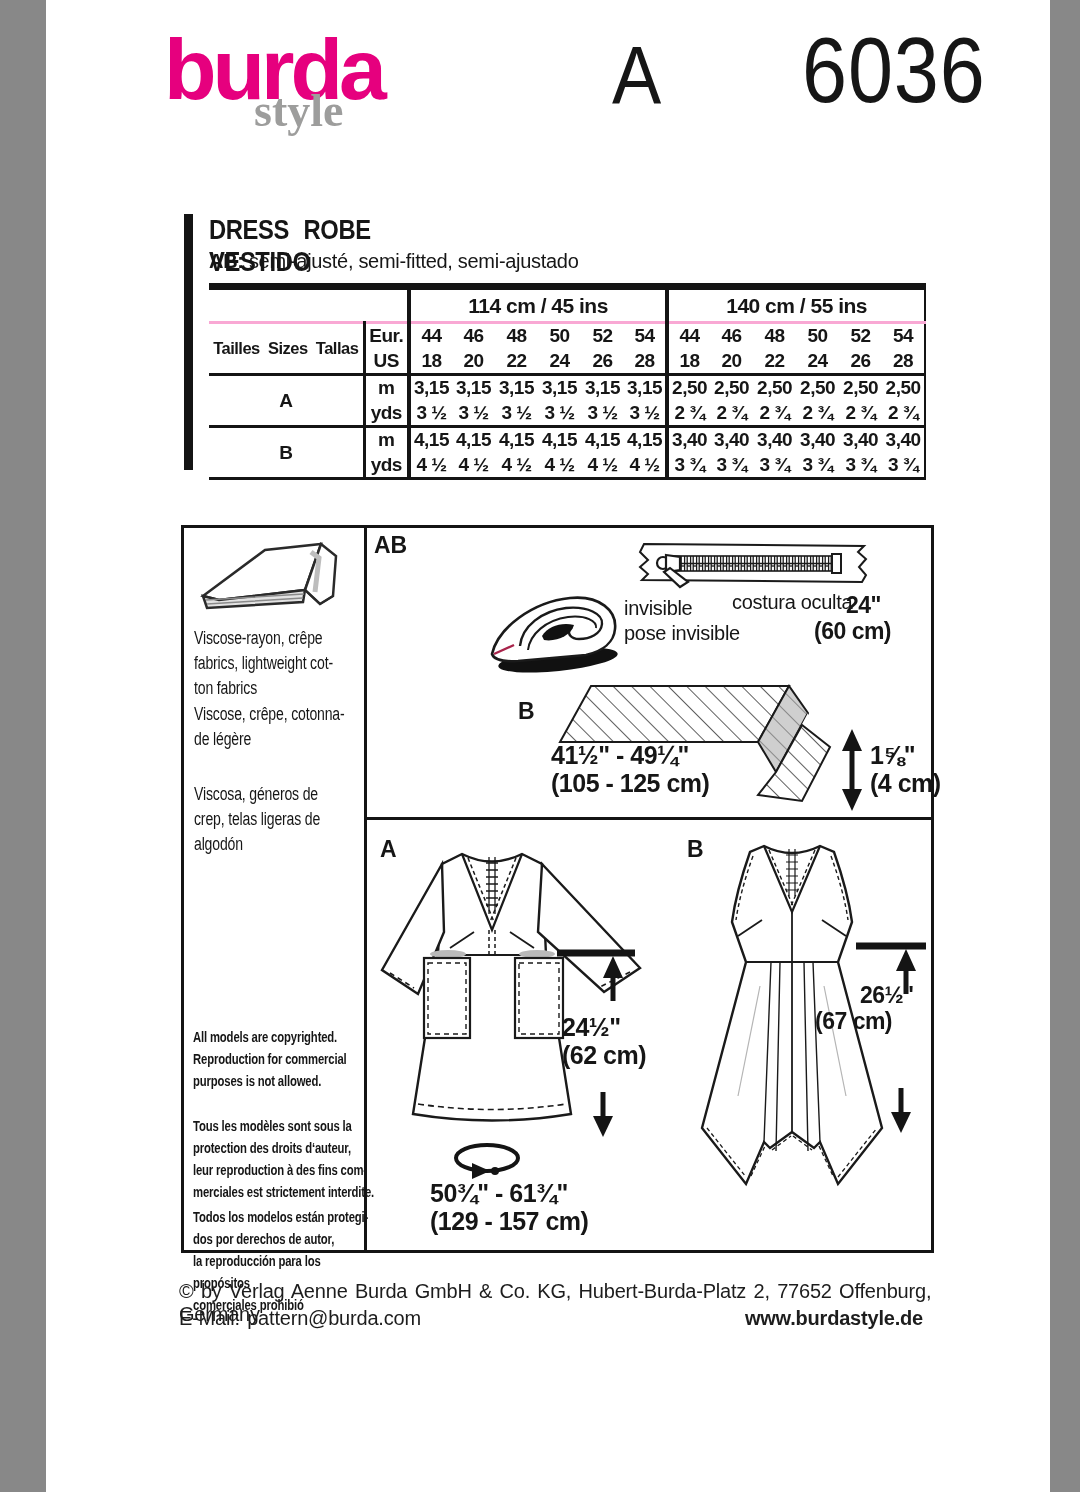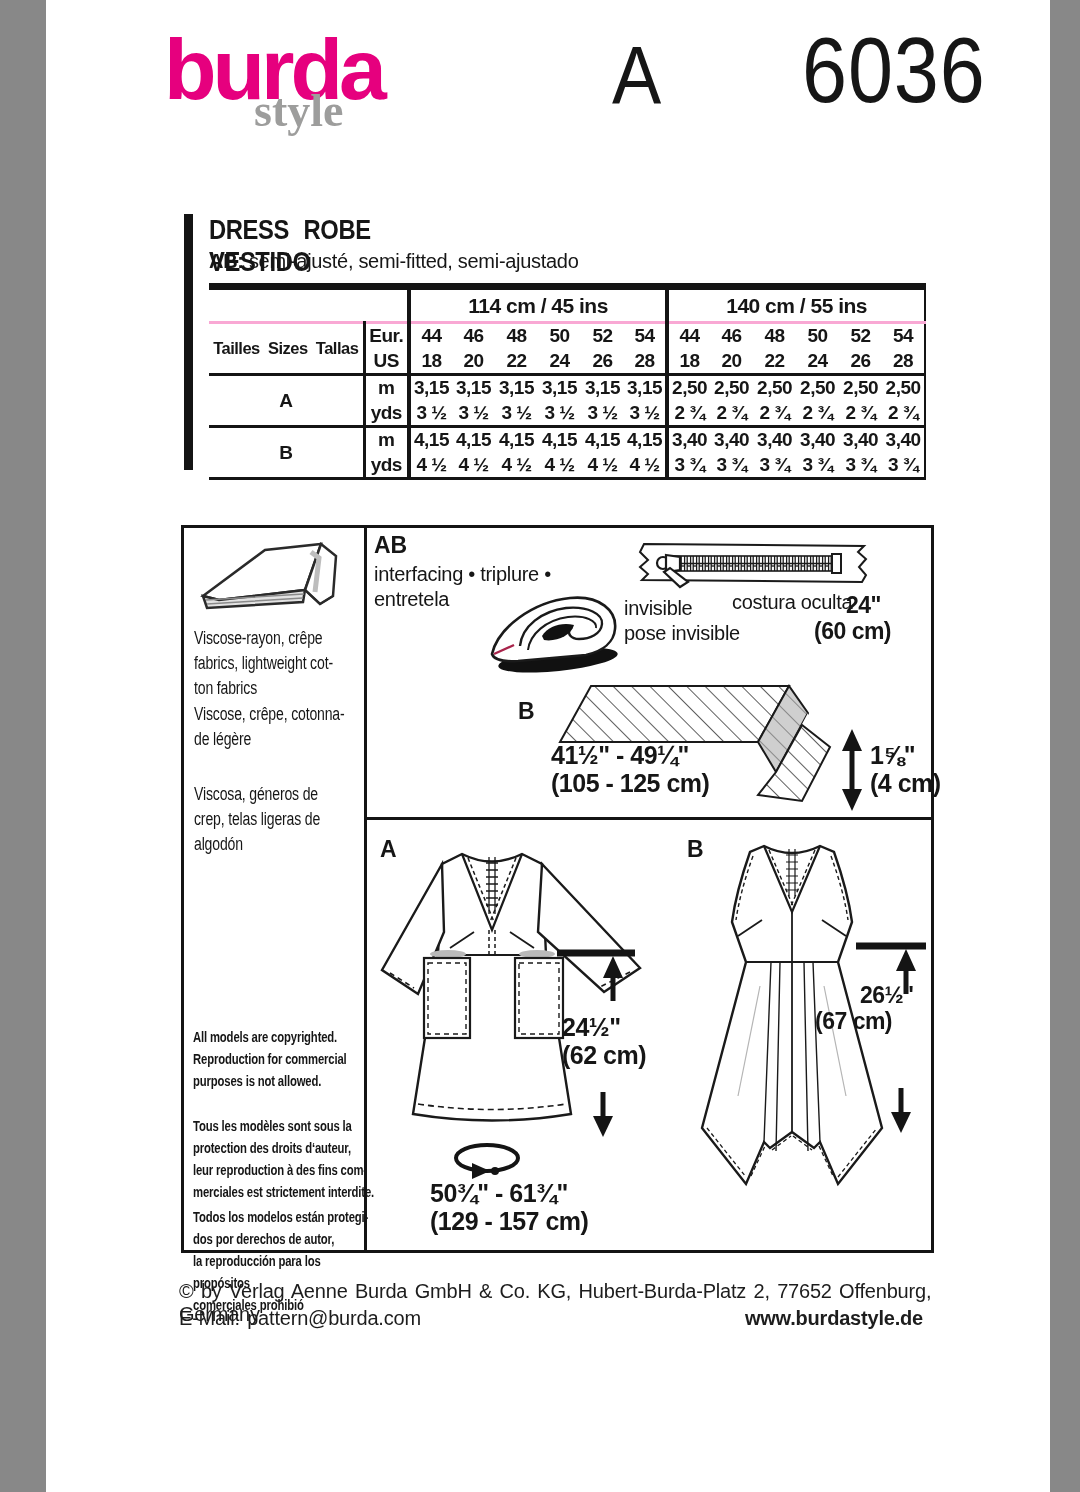--- a/index.html
+++ b/index.html
@@ -210,22 +210,20 @@
   <div class="copyright-text prelines abs condense" style="left:147px;top:1115px;">Tous les modèles sont sous la
 protection des droits d‘auteur,
 leur reproduction à des fins com-
 merciales est strictement interdite.</div>
   <div class="copyright-text prelines abs condense" style="left:147px;top:1206px;">Todos los modelos están protegi-
 dos por derechos de autor,
 la reproducción para los propósitos
 comerciales prohibió</div>
 
   <div class="section-letter abs" style="left:328px;top:532px;">AB</div>
-  <div class="notion-label prelines abs" style="left:328px;top:562px;width:230px;">interfacing • triplure •
-entretela</div>
 
   <svg class="abs" style="left:438px;top:584px;" width="140" height="92" viewBox="0 0 140 92">
     <ellipse cx="74" cy="76" rx="60" ry="11" fill="#111" transform="rotate(-6 74 76)"></ellipse>
     <path d="M8,70 C14,44 48,18 86,14 C116,11 133,27 131,45 C130,58 119,67 102,71 L34,77 C18,78 10,76 8,70 Z" fill="#fff" stroke="#1a1a1a" stroke-width="2.6"></path>
     <path d="M36,62 C38,42 58,27 82,24 C104,22 119,30 118,40 C117,50 106,55 95,55 C87,55 83,50 86,44" fill="#fff" stroke="#1a1a1a" stroke-width="2.4"></path>
     <path d="M44,66 C46,50 62,36 84,33 C102,31 113,37 112,44" fill="none" stroke="#1a1a1a" stroke-width="2"></path>
     <path d="M58,52 C64,42 78,38 90,41 C87,52 72,58 60,56 Z" fill="#111"></path>
     <line x1="10" y1="70" x2="30" y2="61" stroke="#a8234a" stroke-width="2.4"></line>
   </svg>
 

